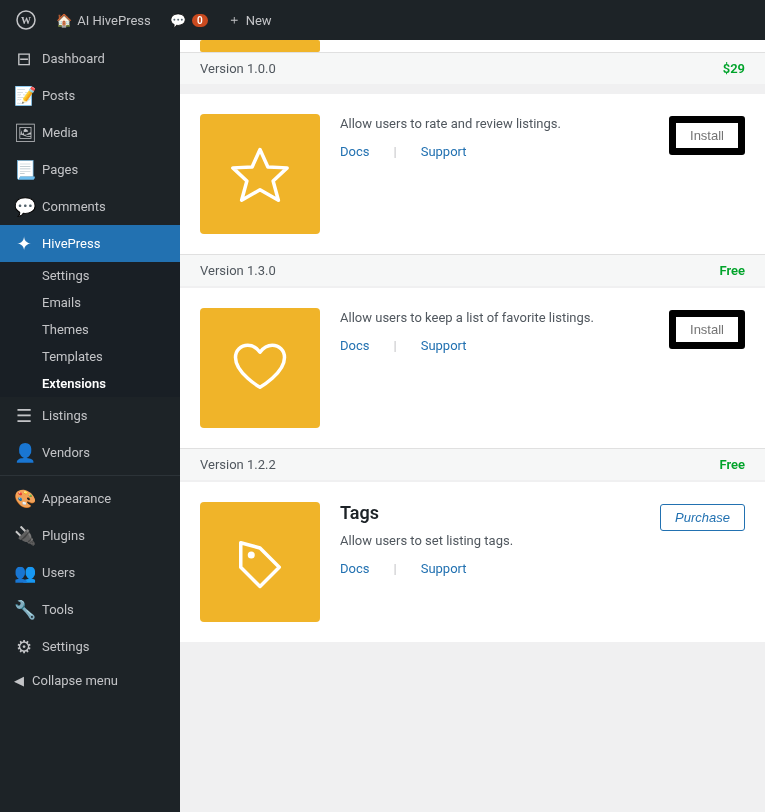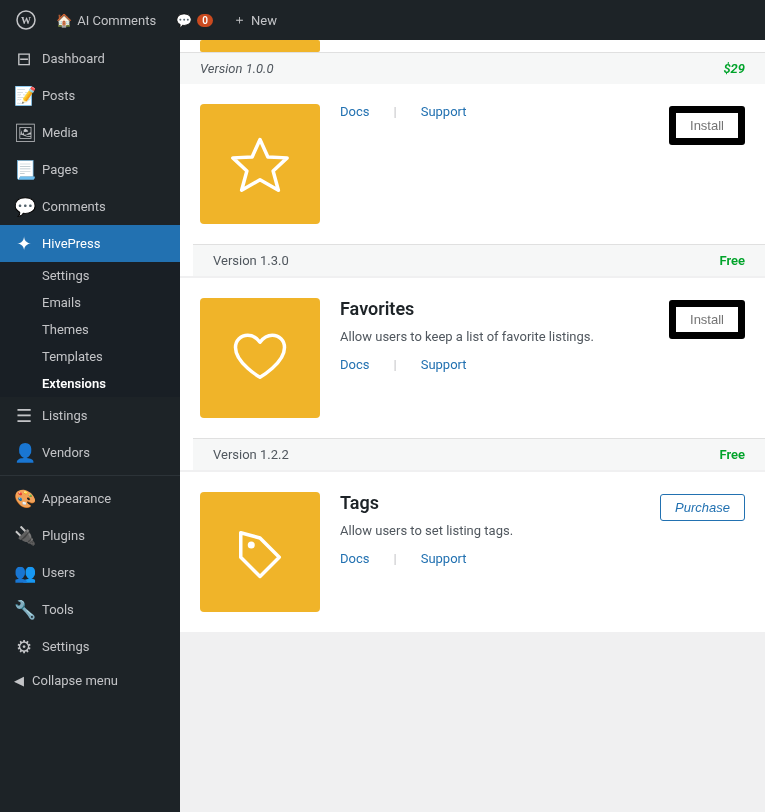--- a/index.html
+++ b/index.html
@@ -182,30 +182,28 @@
 
     .ext-footer {
       background: #f6f7f7;
       padding: 8px 20px;
       display: flex;
       justify-content: space-between;
       align-items: center;
       border-top: 1px solid #e0e0e0;
       font-size: 13px;
       color: #50575e;
-      margin-left: 13px;
     }
     .ext-price-free { color: #00a32a; font-weight: 600; }
     .ext-price-paid { color: #00a32a; font-weight: 600; }
 
     
     .ext-card-top {
       background: #0f766e;
-      margin-bottom: 0;
-      font-style: italic;
+      margin-bottom: 10px;
     }
     .ext-footer-only {
       background: #f6f7f7;
       padding: 8px 20px;
       display: flex;
       justify-content: space-between;
       align-items: center;
       border-top: 1px solid #e0e0e0;
       font-size: 13px;
       color: #50575e;
@@ -216,21 +214,21 @@
 
 <div class="admin-bar">
   <div class="admin-bar-item">
     <svg class="wp-logo" viewBox="0 0 20 20" xmlns="http://www.w3.org/2000/svg">
       <circle cx="10" cy="10" r="9" fill="none" stroke="#c3c4c7" stroke-width="1.5"></circle>
       <text x="5" y="14" font-size="10" fill="#c3c4c7" font-family="serif" font-weight="bold">W</text>
     </svg>
   </div>
   <div class="admin-bar-item">
     <span>🏠</span>
-    <span>AI Comments</span>
+    <span>AI HivePress</span>
   </div>
   <div class="admin-bar-item">
     <span>💬</span>
     <span class="comment-badge">0</span>
   </div>
   <div class="admin-bar-item">
     <span>＋</span>
     <span>New</span>
   </div>
 </div>
@@ -319,20 +317,21 @@
       </div>
 
       <div class="ext-card">
         <div class="ext-card-body">
           <div class="ext-icon" style="background:#f0b429;">
             <svg viewBox="0 0 80 80" xmlns="http://www.w3.org/2000/svg">
               <polygon points="40,12 49,32 71,33 55,48 61,70 40,58 19,70 25,48 9,33 31,32" fill="none" stroke="white" stroke-width="4" stroke-linejoin="round"></polygon>
             </svg>
           </div>
           <div class="ext-info">
+            <div class="ext-desc">Allow users to rate and review listings.</div>
             <div class="ext-links">
               <a class="ext-link">Docs</a>
               <span class="ext-link-sep">|</span>
               <a class="ext-link">Support</a>
             </div>
           </div>
           <div class="ext-actions">
             <button class="btn-install">Install</button>
           </div>
         </div>
@@ -343,21 +342,20 @@
       </div>
 
       <div class="ext-card">
         <div class="ext-card-body">
           <div class="ext-icon" style="background:#f0b429;">
             <svg viewBox="0 0 80 80" xmlns="http://www.w3.org/2000/svg">
               <path d="M40 62 C40 62 12 46 12 28 C12 20 18 14 26 14 C32 14 37 18 40 22 C43 18 48 14 54 14 C62 14 68 20 68 28 C68 46 40 62 40 62Z" fill="none" stroke="white" stroke-width="4" stroke-linejoin="round"></path>
             </svg>
           </div>
           <div class="ext-info">
-            <div class="ext-title">Favorites</div>
             <div class="ext-desc">Allow users to keep a list of favorite listings.</div>
             <div class="ext-links">
               <a class="ext-link">Docs</a>
               <span class="ext-link-sep">|</span>
               <a class="ext-link">Support</a>
             </div>
           </div>
           <div class="ext-actions">
             <button class="btn-install">Install</button>
           </div>

